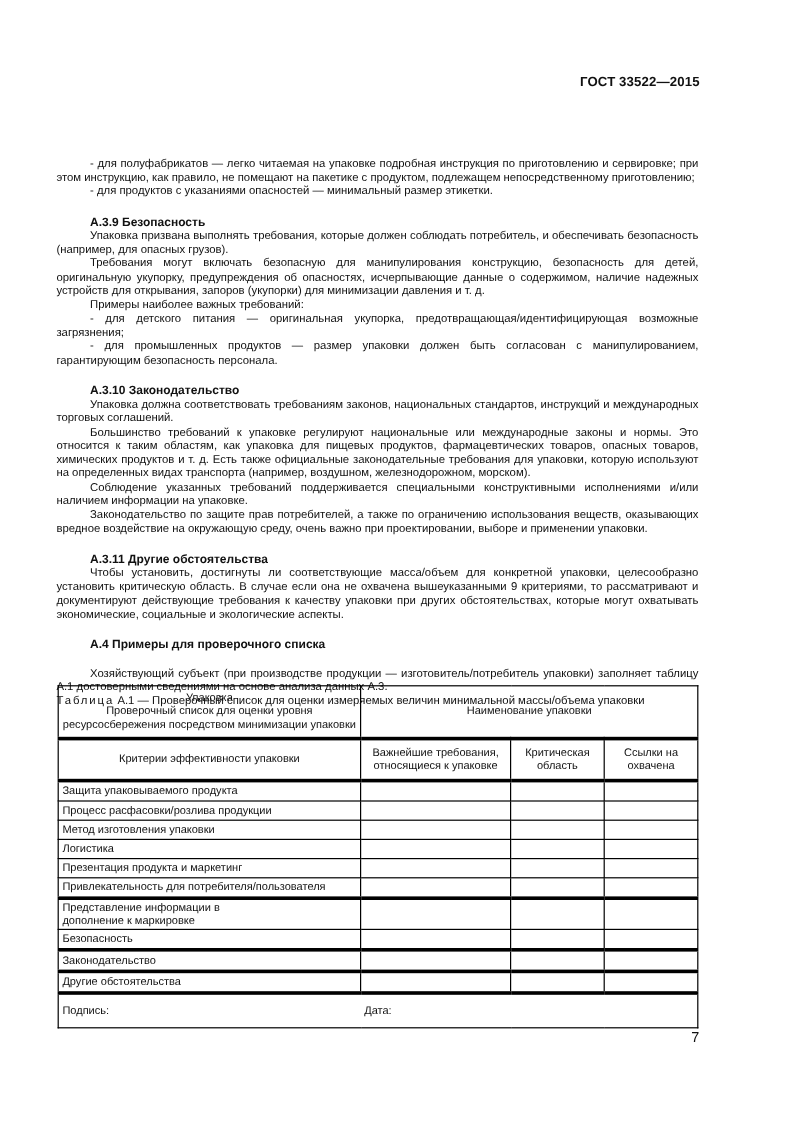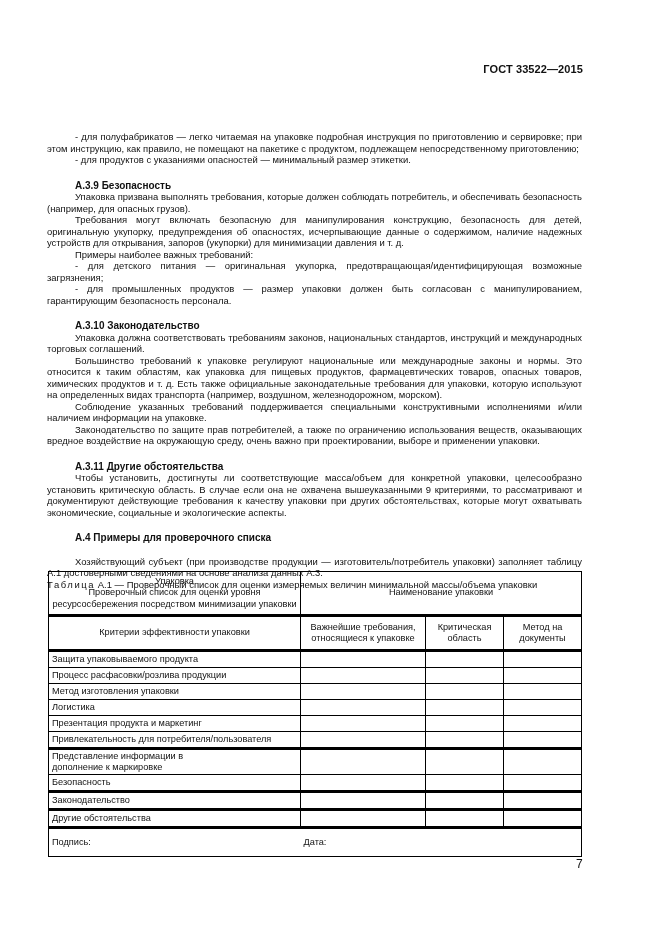--- a/index.html
+++ b/index.html
@@ -92,21 +92,21 @@
     <td class="c">
       <div>Упаковка</div>
       <div>Проверочный список для оценки уровня ресурсосбережения посредством минимизации упаковки</div>
     </td>
     <td class="c" colspan="3">Наименование упаковки</td>
   </tr>
   <tr class="head2 thick-bot">
     <td class="c">Критерии эффективности упаковки</td>
     <td class="c">Важнейшие требования, относящиеся к упаковке</td>
     <td class="c">Критическая область</td>
-    <td class="c">Метод на документы</td>
+    <td class="c">Ссылки на охвачена</td>
   </tr>
   <tr class="body">
     <td>Защита упаковываемого продукта</td>
     <td></td>
         <td></td>
         <td></td>
   </tr>
   <tr class="body">
     <td>Процесс расфасовки/розлива продукции</td>
     <td></td>

